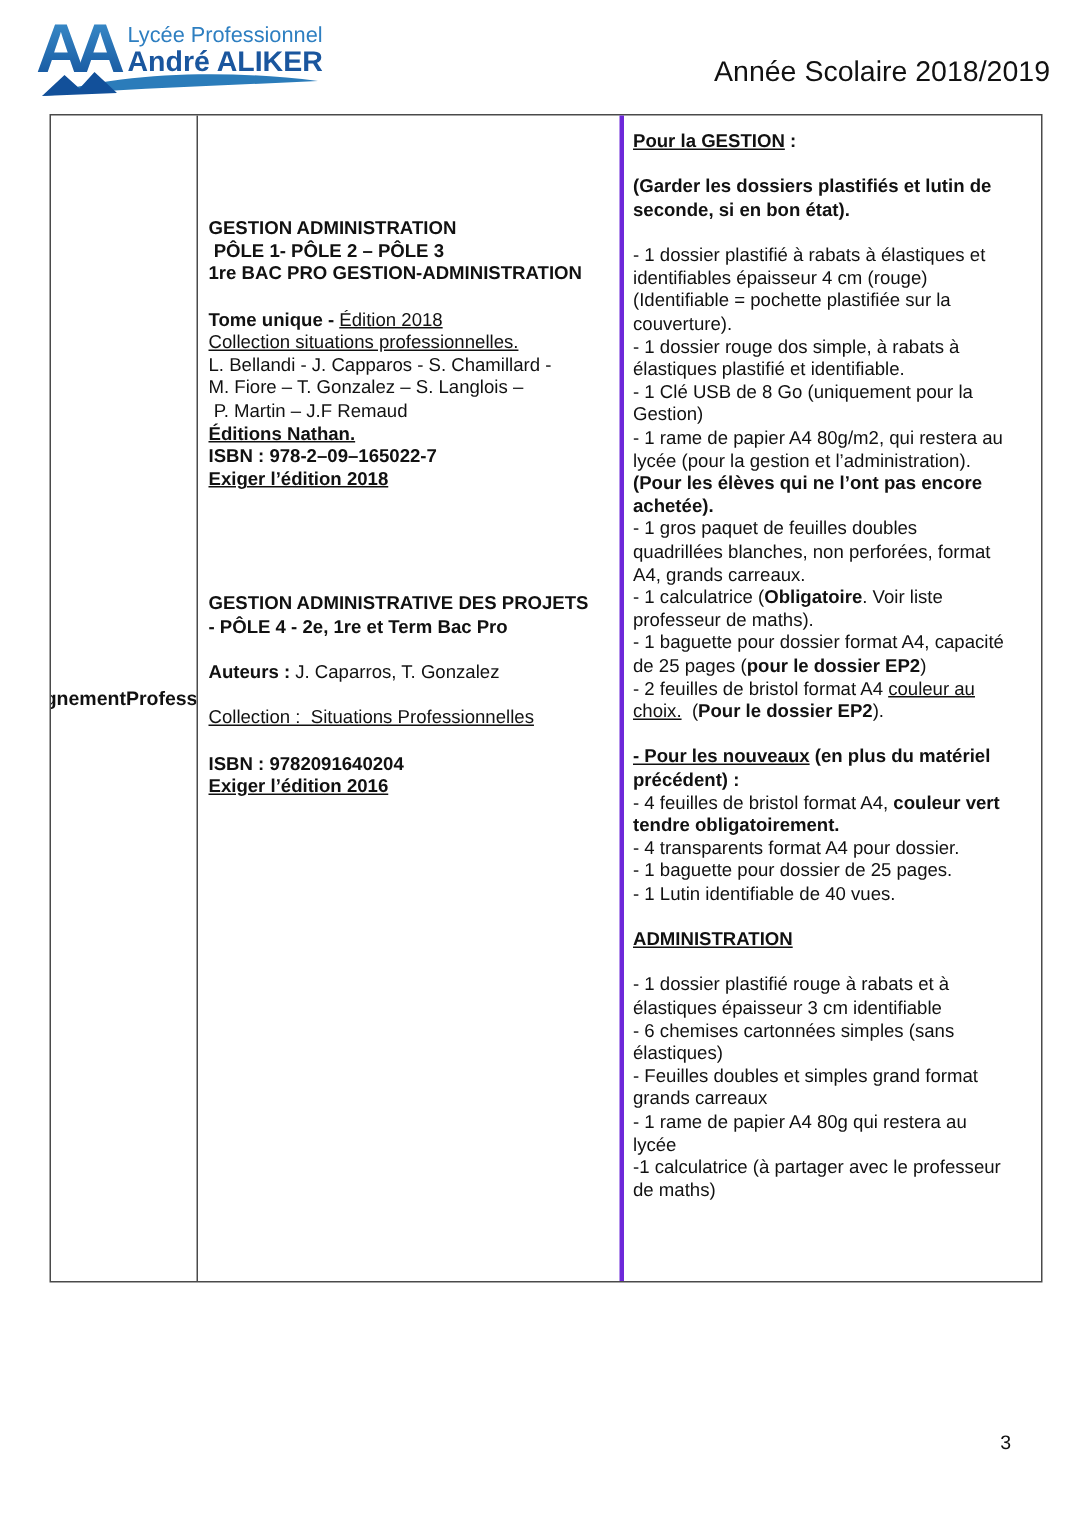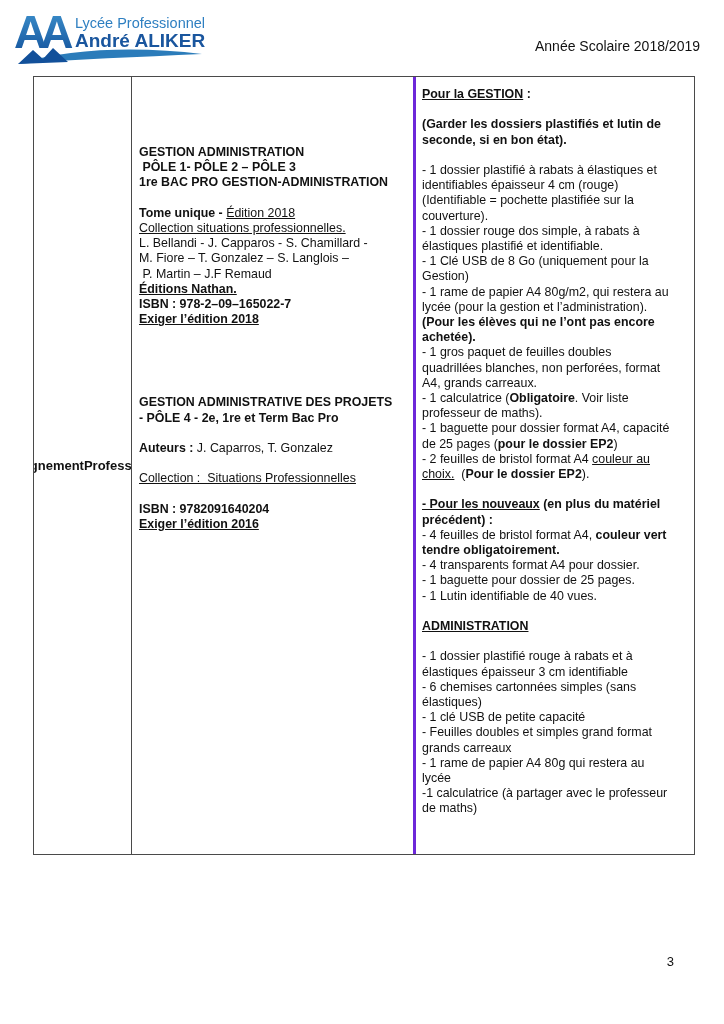--- a/index.html
+++ b/index.html
@@ -7,24 +7,24 @@
   .page {
     position:relative;
     width:724px; height:1024px;
     background:#ffffff;
     font-family:"Liberation Sans", sans-serif;
     color:#111111;
     overflow:hidden;
     margin:0 auto;
   }
   
-  .logo { position:absolute; left:14px; top:6px; width:195px; height:64px; }
+  .logo { position:absolute; left:24px; top:6px; width:195px; height:64px; }
   .school-year {
     position:absolute; top:38px; right:24px;
-    font-size:14px; color:#111111;
+    font-size:19px; color:#111111;
   }
   
   .doc-table {
     position:absolute; left:33px; top:76px;
     width:662px; height:779px;
     display:flex;
     border:1px solid #4a4a4a;
   }
   .col { overflow:hidden; }
   .col-discipline {
@@ -152,21 +152,20 @@
         <div class="tline"><span>- 4 transparents format A4 pour dossier.</span></div>
         <div class="tline"><span>- 1 baguette pour dossier de 25 pages.</span></div>
         <div class="tline"><span>- 1 Lutin identifiable de 40 vues.</span></div>
         <div class="tline"></div>
         <div class="tline"><span class="fb fi fu">ADMINISTRATION</span></div>
         <div class="tline"></div>
         <div class="tline"><span>- 1 dossier plastifié rouge à rabats et à</span></div>
         <div class="tline"><span>élastiques épaisseur 3 cm identifiable</span></div>
         <div class="tline"><span>- 6 chemises cartonnées simples (sans</span></div>
         <div class="tline"><span>élastiques)</span></div>
-        <div class="tline"><span>- 1 clé USB de petite capacité</span></div>
         <div class="tline"><span>- Feuilles doubles et simples grand format</span></div>
         <div class="tline"><span>grands carreaux</span></div>
         <div class="tline"><span>- 1 rame de papier A4 80g qui restera au</span></div>
         <div class="tline"><span>lycée</span></div>
         <div class="tline"><span>-1 calculatrice (à partager avec le professeur</span></div>
         <div class="tline"><span>de maths)</span></div>
       </div>
 
   </div>
 

